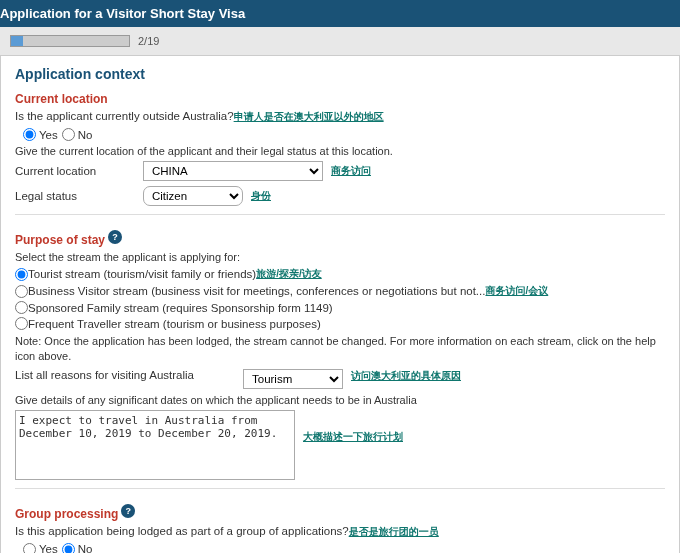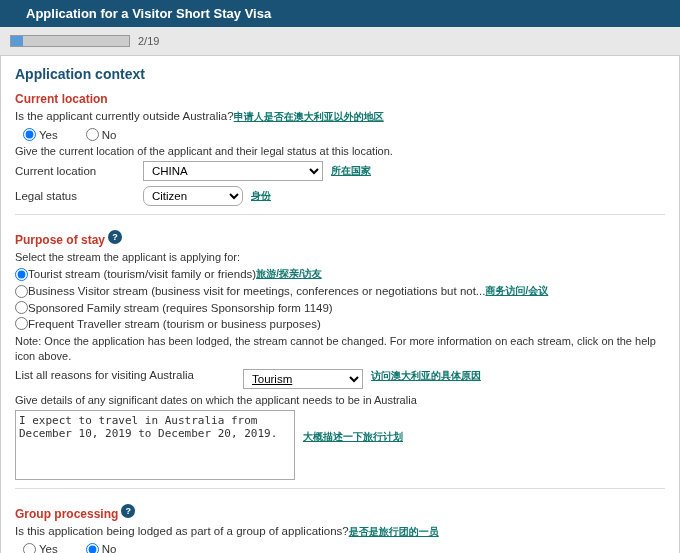--- a/index.html
+++ b/index.html
@@ -1,21 +1,21 @@
 <!DOCTYPE html>
 <html><head>
   <meta charset="utf-8">
   <style>
     * { box-sizing: border-box; margin: 0; padding: 0; }
     body { font-family: Arial, sans-serif; font-size: 12px; color: #333; background: #f0f0f0; width: 680px; }
     
     .title-bar {
       background: #1a5276;
       color: white;
-      padding: 6px 26px;
+      padding: 6px 0;
       font-size: 13px;
       font-weight: bold;
     }
     
     .progress-bar-area {
       background: #e8e8e8;
       padding: 8px 10px;
       display: flex;
       align-items: center;
       gap: 8px;
@@ -69,21 +69,21 @@
     }
     
     .question-text {
       font-size: 11.5px;
       color: #333;
       flex: 0 0 auto;
     }
     
     .radio-group {
       display: flex;
-      gap: 28px;
+      gap: 4px;
       margin: 3px 0;
     }
     
     .radio-label {
       display: flex;
       align-items: center;
       gap: 3px;
       font-size: 11.5px;
     }
     
@@ -109,21 +109,21 @@
     
     .form-select {
       border: 1px solid #aaa;
       padding: 2px 4px;
       font-size: 11.5px;
       background: white;
     }
     
     .china-select { width: 180px; }
     .citizen-select { width: 100px; border-radius: 7px; }
-    .tourism-select { width: 120px; text-decoration: underline; }
+    .tourism-select { width: 100px; }
     
     .note-text {
       font-size: 11px;
       color: #333;
       margin: 4px 0;
       line-height: 1.4;
     }
     
     .stream-options {
       margin: 4px 0;
@@ -223,21 +223,21 @@
     </label>
   </div>
 
   <p class="small-text">Give the current location of the applicant and their legal status at this location.</p>
 
   <div class="form-row">
     <span class="form-label">Current location</span>
     <select class="form-select china-select">
       <option>CHINA</option>
     </select>
-    <span class="inline-annotation">所在国家</span>
+    <span class="inline-annotation">商务访问</span>
   </div>
 
   <div class="form-row">
     <span class="form-label">Legal status</span>
     <select class="form-select citizen-select">
       <option>Citizen</option>
     </select>
     <span class="inline-annotation">身份</span>
   </div>
 

